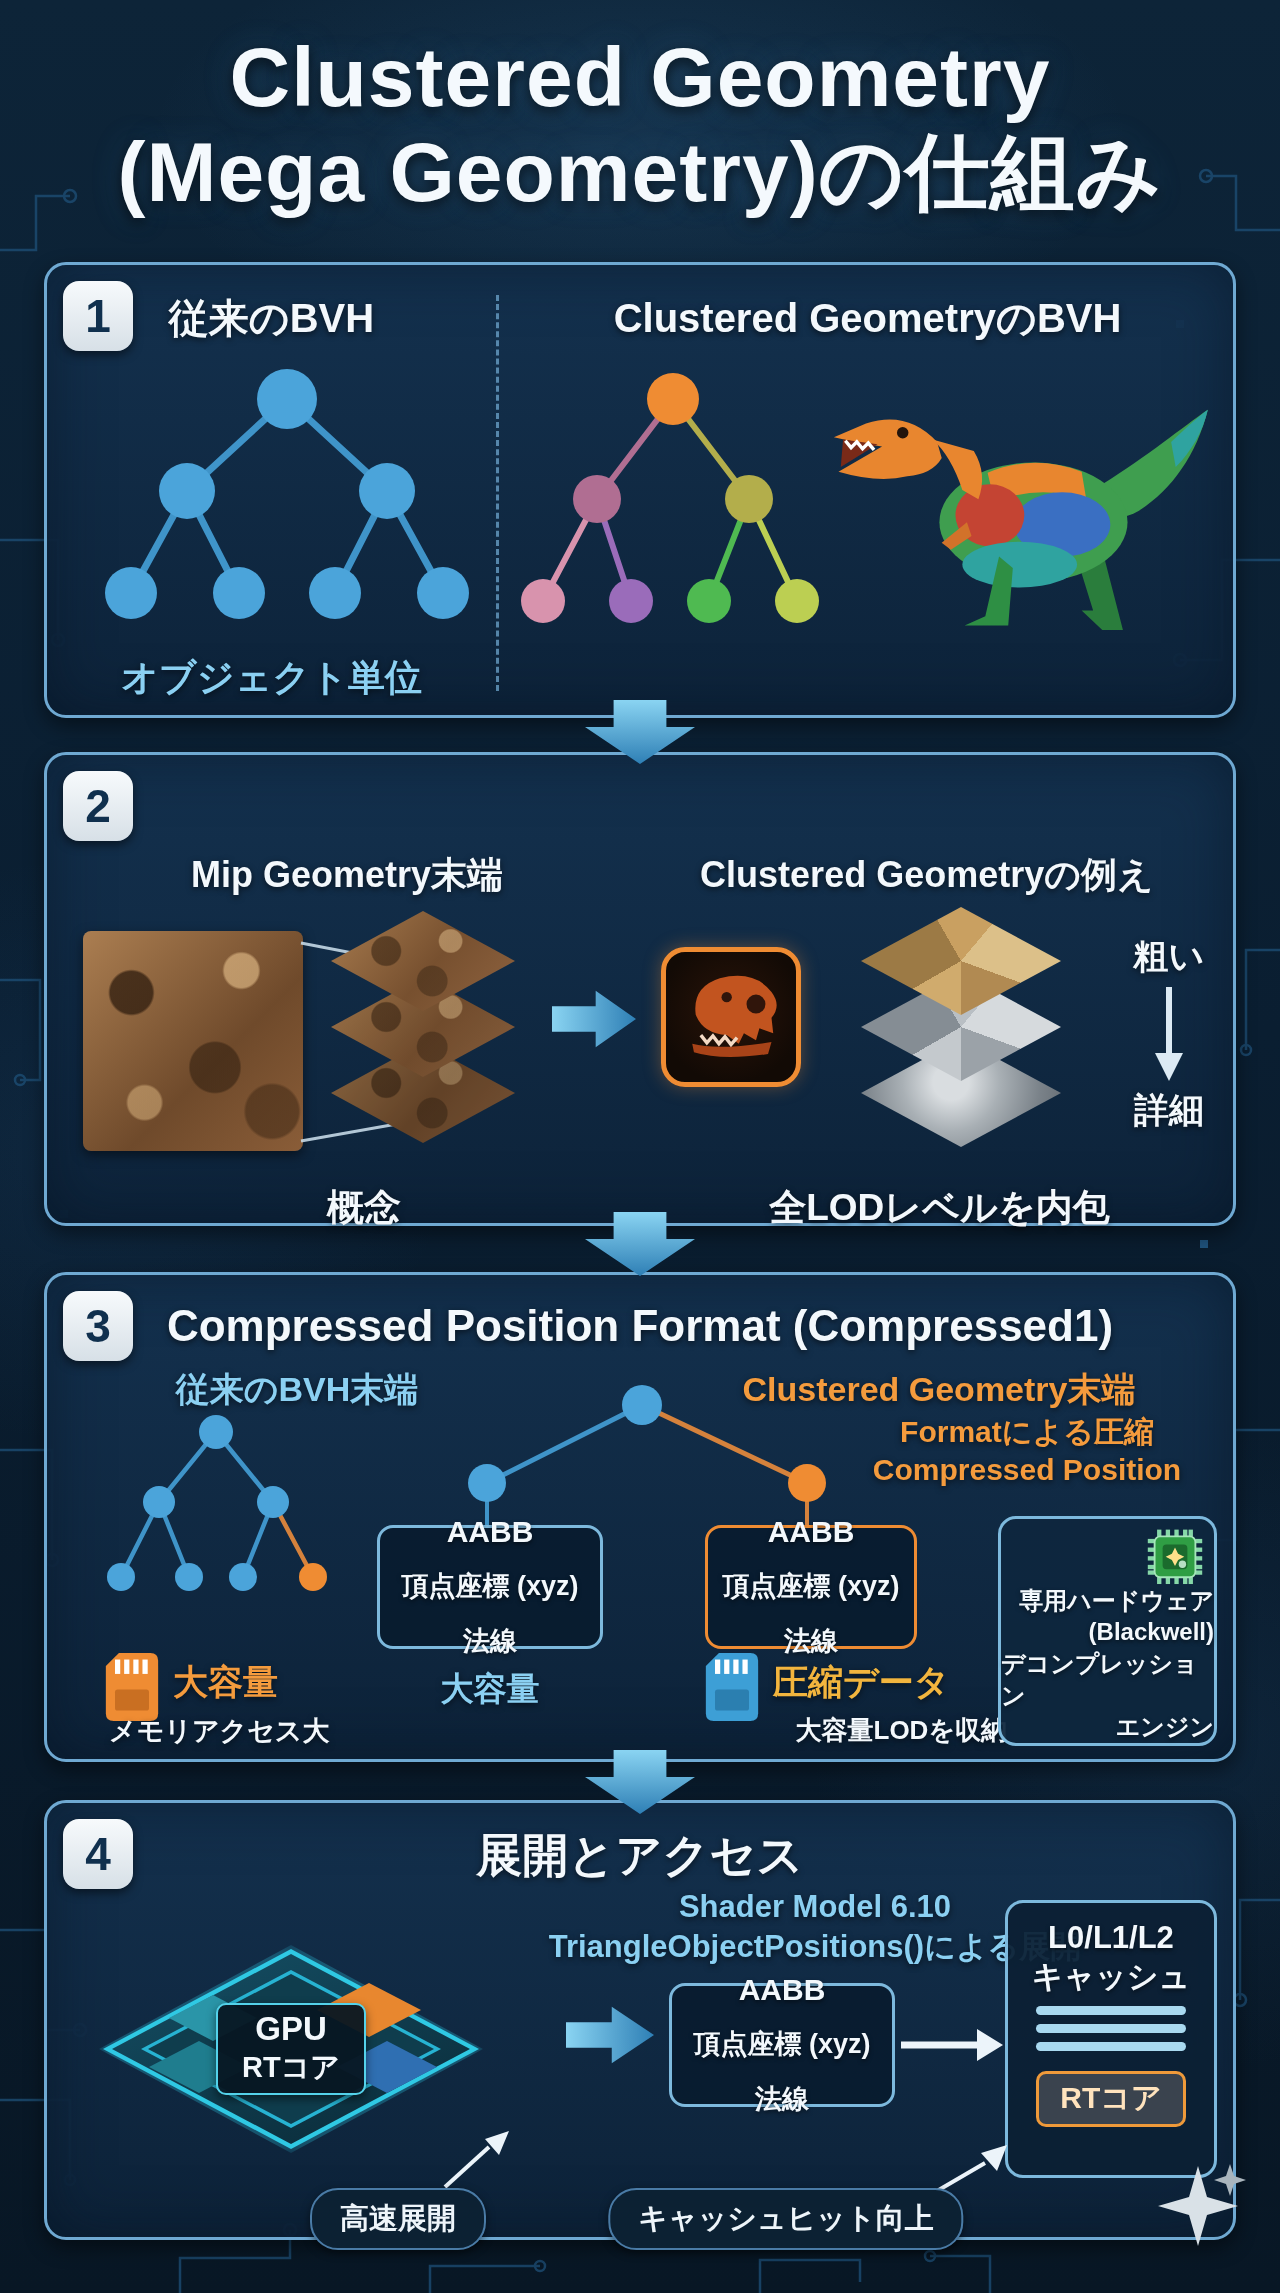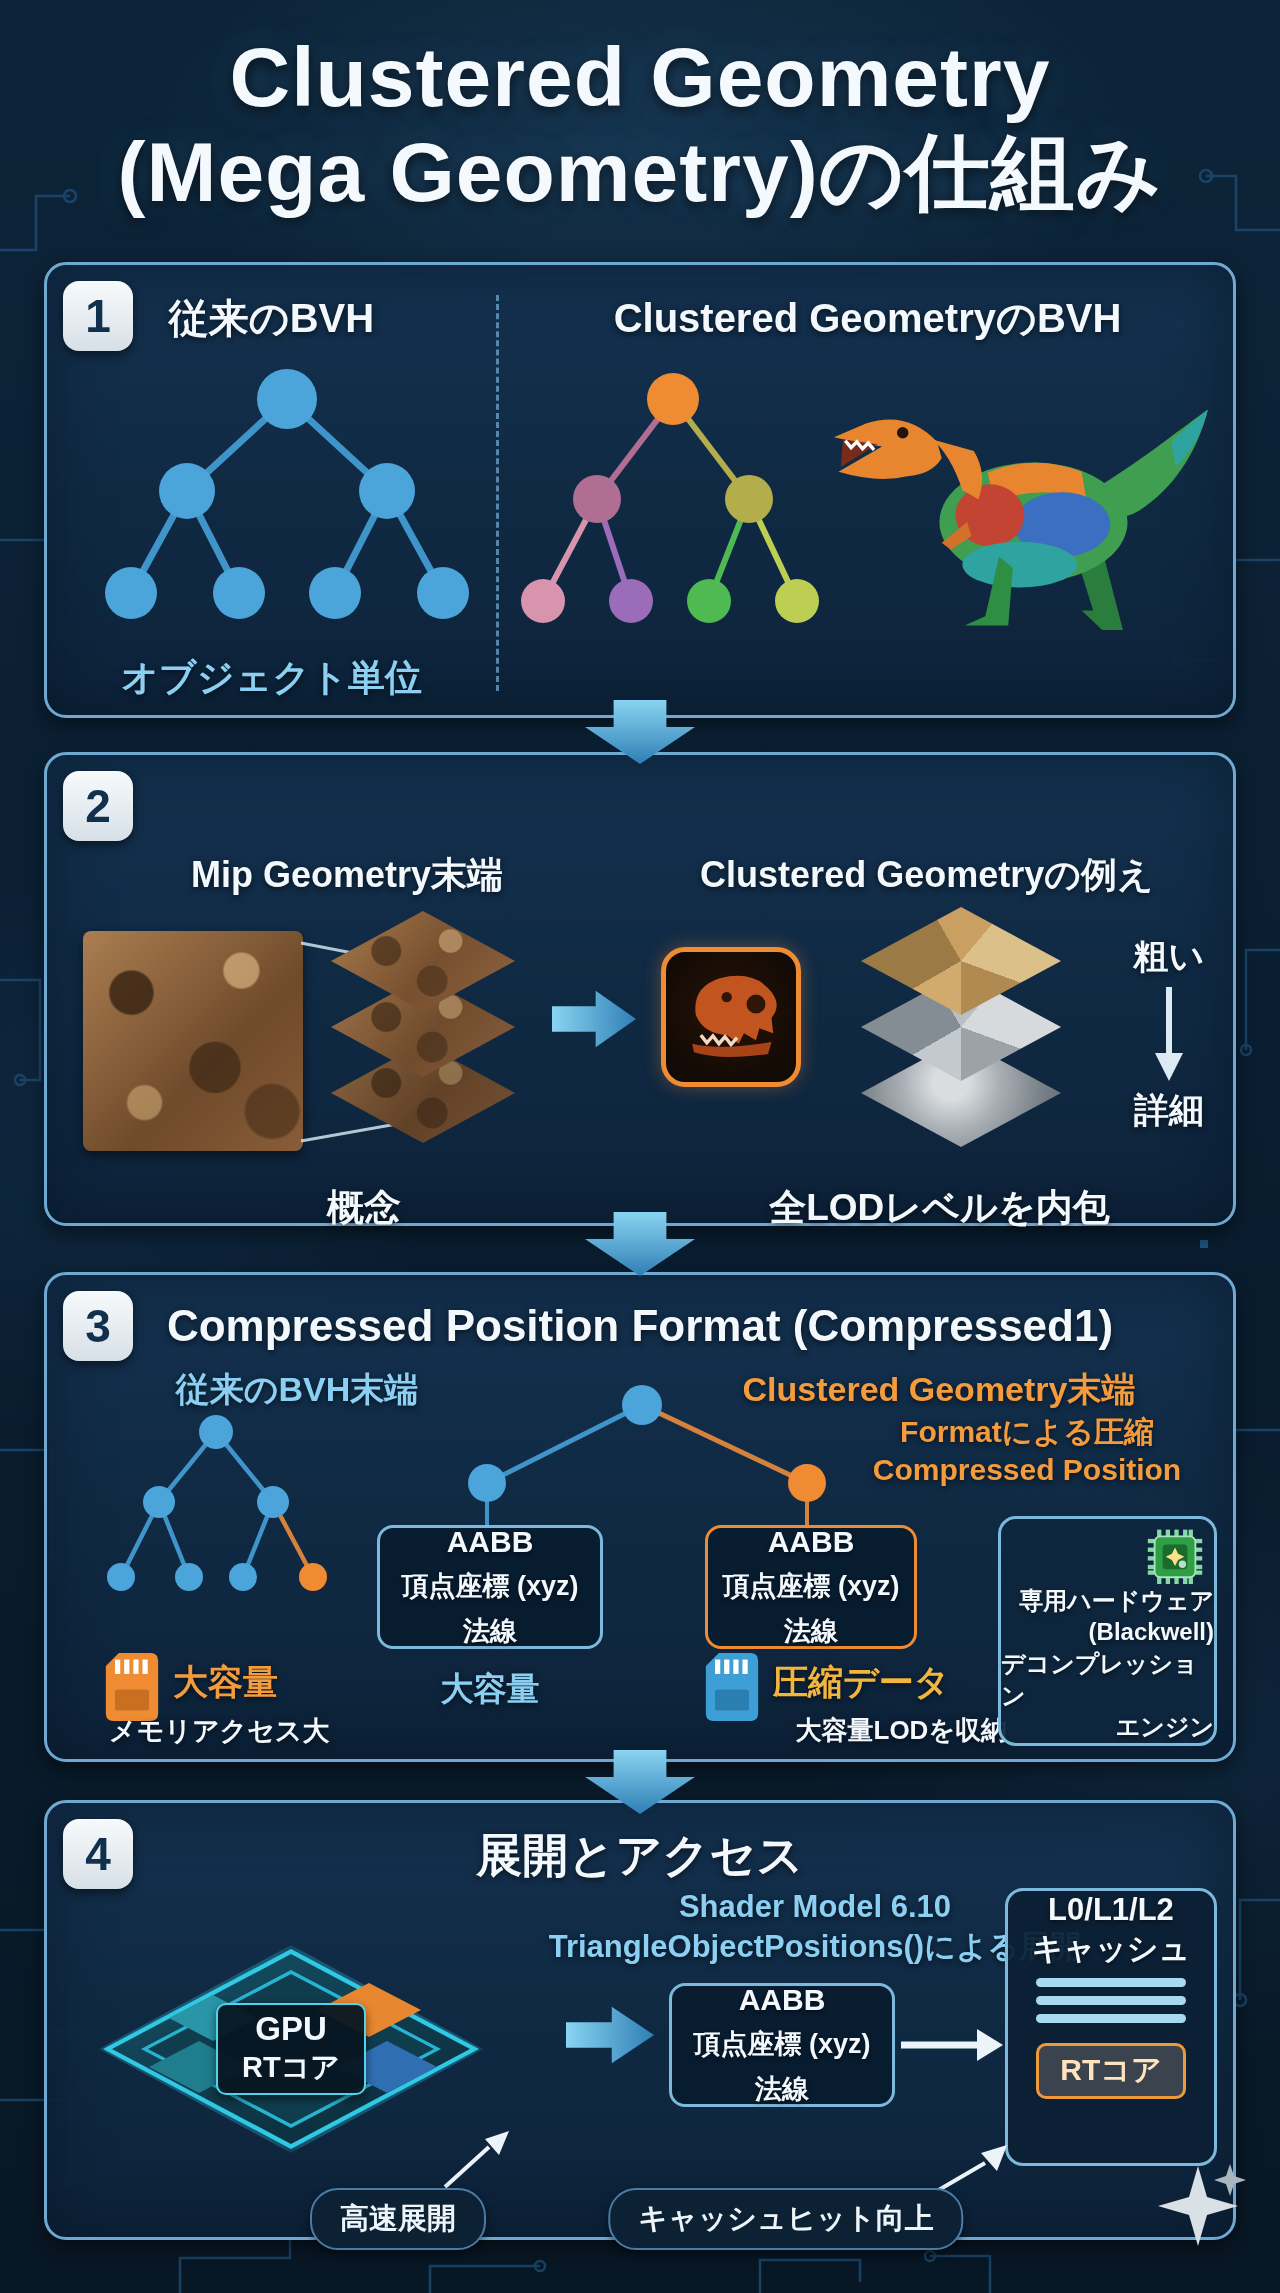--- a/index.html
+++ b/index.html
@@ -46,32 +46,32 @@
       radial-gradient(circle at 22% 28%, rgba(46,28,14,.75) 0 9%, transparent 10%),
       radial-gradient(circle at 72% 18%, rgba(224,186,134,.65) 0 7%, transparent 8%),
       radial-gradient(circle at 60% 62%, rgba(52,33,17,.6) 0 13%, transparent 14%),
       radial-gradient(circle at 28% 78%, rgba(214,176,124,.55) 0 7%, transparent 8%),
       radial-gradient(circle at 86% 82%, rgba(70,45,24,.6) 0 10%, transparent 11%),
       linear-gradient(135deg,#ab7e51 0%,#6f4a2b 60%,#8a5d38 100%);}
   .skull-box{position:absolute;border:5px solid #ef8c33;border-radius:24px;
     background:radial-gradient(circle at 50% 45%, #2a1409, #120a05 75%);
     box-shadow:0 0 18px rgba(239,140,51,.35);display:flex;align-items:center;justify-content:center;}
   .info-box{position:absolute;border-radius:16px;background:rgba(9,28,47,.94);
-    display:flex;flex-direction:column;align-items:center;justify-content:center;gap:9px;
+    display:flex;flex-direction:column;align-items:center;justify-content:center;gap:19px;
     text-shadow:0 2px 4px rgba(0,0,0,.5);}
   .info-box div{color:#f3f8fc;font-weight:800;}
   .bd-blue{border:3px solid #7db9dd}
   .bd-orange{border:3px solid #ef8c33}
   .pill{position:absolute;transform:translateX(-50%);background:#0c2133;border:2px solid #4a7ba6;border-radius:28px;
     color:#eef5fa;font-weight:800;padding:9px 28px;white-space:nowrap;box-shadow:0 3px 8px rgba(0,0,0,.5);z-index:5;}
   .hw-box{position:absolute;border:3px solid #7db9dd;border-radius:18px;background:rgba(14,38,62,.94);
     display:flex;flex-direction:column;align-items:flex-end;padding-top:10px;}
   .hw-box .line{color:#f3f8fc;font-weight:800;font-size:24px;line-height:1.32;text-shadow:0 2px 4px rgba(0,0,0,.5);}
   .cache-box{position:absolute;border:3px solid #7db9dd;border-radius:18px;background:rgba(12,32,52,.94);
-    text-align:center;}
+    text-align:center;padding-top:16px;margin-top:12px;}
   .cache-box .ttl{color:#f3f8fc;font-weight:800;font-size:31px;line-height:1.25;text-shadow:0 2px 4px rgba(0,0,0,.5);}
   .cache-bar{height:9px;border-radius:5px;background:#a9d9f0;width:150px;margin:9px auto 0;}
   .rt-box{width:150px;height:56px;margin:20px auto 0;background:#3a434e;border:3px solid #ef9a3a;border-radius:10px;
     display:flex;align-items:center;justify-content:center;color:#ffe3bd;font-weight:800;font-size:30px;}
   .gpu-wrap{position:absolute;}
   .chip-l{position:absolute;clip-path:polygon(50% 0,100% 50%,50% 100%,0 50%);}
   .gpu-label{position:absolute;left:125px;top:104px;width:150px;height:92px;background:rgba(7,22,34,.95);
     border:2px solid #54d2ea;border-radius:10px;display:flex;flex-direction:column;align-items:center;justify-content:center;
     color:#f3f8fc;font-weight:800;box-shadow:0 4px 10px rgba(0,0,0,.5);}
 </style>

